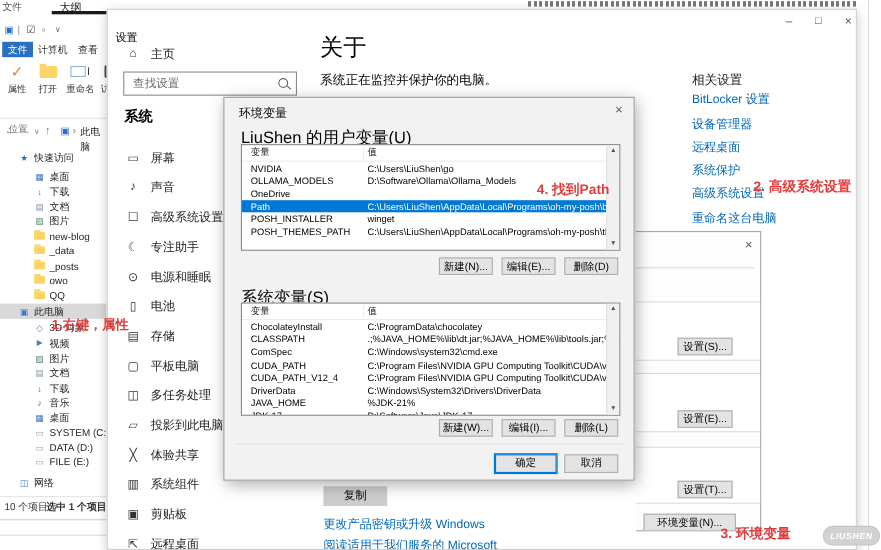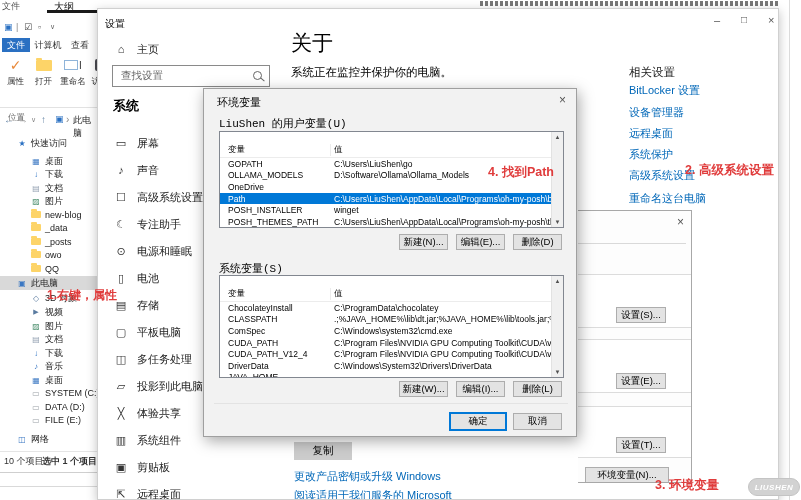--- a/index.html
+++ b/index.html
@@ -24,23 +24,23 @@
   #settings{left:97px;top:8px;width:682px;height:492px;background:#fff;border:1px solid #d0d0d0;box-shadow:0 3px 10px rgba(0,0,0,.25);box-sizing:border-box;overflow:hidden;}
   .st-item{position:absolute;left:15px;width:170px;height:20px;display:flex;align-items:center;font-size:11px;color:#222;}
   .st-item .ic{width:16px;margin-right:8px;text-align:center;color:#333;font-size:11px;}
   .st-link{position:absolute;left:531px;font-size:11px;color:#0067b8;white-space:nowrap;cursor:pointer;}
   
   #sysprops{left:578px;top:210px;width:114px;height:273px;background:#fdfdfd;border-top:1px solid #a8a8a8;border-right:1px solid #a8a8a8;border-bottom:1px solid #a8a8a8;box-sizing:border-box;overflow:hidden;}
   .grpbox{position:absolute;left:-10px;width:125px;border:1px solid #dcdcdc;box-sizing:border-box;background:#fff;}
   #envdlg{left:203px;top:88px;width:374px;height:349px;background:#f2f2f2;border:1px solid #9f9f9f;box-shadow:2px 4px 14px rgba(0,0,0,.35);box-sizing:border-box;}
   .dlg-title{position:absolute;left:13px;top:6px;font-size:11px;color:#000;}
   .dlg-close{position:absolute;top:4px;font-size:12px;color:#555;cursor:pointer;}
-  .sect-label{position:absolute;left:15px;font-size:11px;color:#000;font-family:Liberation Mono, monospace;}
+  .sect-label{position:absolute;left:15px;font-size:15px;color:#000;}
   .var-table{position:absolute;left:15px;width:345px;background:#fff;border:1px solid #828790;box-sizing:border-box;overflow:hidden;font-size:8.5px;color:#000;}
-  .vt-head{display:flex;height:14px;align-items:center;border-bottom:1px solid #ececec;color:#111;margin-top:11px;}
+  .vt-head{display:flex;height:14px;align-items:center;border-bottom:1px solid #ececec;color:#111;}
   .vt-head .c1{width:111px;padding-left:8px;border-right:1px solid #ececec;box-sizing:border-box;flex:none;}
   .vt-head .c2{padding-left:3px;flex:1;}
   .vt-row{display:flex;height:11.6px;align-items:center;}
   .vt-row .c1{width:111px;padding-left:8px;box-sizing:border-box;flex:none;white-space:nowrap;overflow:hidden;}
   .vt-row .c2{padding-left:3px;flex:1;white-space:nowrap;overflow:hidden;}
   .vt-row.sel{background:#0078d7;color:#fff;}
   .vt-scroll{position:absolute;right:0;top:0;bottom:0;width:12px;background:#f0f0f0;border-left:1px solid #e2e2e2;display:flex;flex-direction:column;justify-content:space-between;align-items:center;padding:2px 0;box-sizing:border-box;font-size:6px;color:#505050;}
   .red-note{position:absolute;color:#e03c3c;font-weight:700;font-size:12.5px;white-space:nowrap;z-index:60;}
   .nav-gl{position:absolute;top:100px;font-size:10px;color:#5b7da0;}
 </style>
@@ -190,21 +190,21 @@
         <span class="ti" style="color:#3b78c3;">◫</span>
         <span>网络</span>
       </div>
 
     <div class="abs" style="left:0;top:437px;width:97px;height:1px;background:#e5e5e5;"></div>
     <div class="abs nowrap" style="left:4px;top:441px;font-size:9px;color:#333;">10 个项目</div>
     <div class="abs nowrap" style="left:42px;top:441px;font-size:9px;color:#333;font-weight:bold;">选中 1 个项目</div>
   </div>
 
   <div id="settings" class="abs">
-    <div class="abs nowrap" style="left:7px;top:8px;font-size:10px;color:#000;">设置</div>
+    <div class="abs nowrap" style="left:7px;top:18px;font-size:10px;color:#000;">设置</div>
     <div class="abs" style="left:616px;top:5px;font-size:11px;color:#555;">–</div>
     <div class="abs" style="left:643px;top:5px;font-size:10px;color:#555;">□</div>
     <div class="abs" style="left:670px;top:5px;font-size:11px;color:#555;">×</div>
 
     <div class="st-item" style="top:30px;">
       <span class="ic">⌂</span>
       <span>主页</span>
     </div>
     <div class="abs" style="left:14px;top:56px;width:158px;height:22px;border:1px solid #8a8a8a;background:#fff;box-sizing:border-box;display:flex;align-items:center;">
       <span class="nowrap" style="padding-left:8px;font-size:10.5px;color:#666;flex:1;">查找设置</span>
@@ -301,21 +301,21 @@
     <div class="dlg-title">环境变量</div>
     <div class="dlg-close" style="right:10px;">×</div>
     <div class="sect-label" style="top:27px;">LiuShen 的用户变量(U)</div>
 
     <div class="var-table" style="top:42px;height:97px;">
       <div class="vt-head">
         <span class="c1">变量</span>
         <span class="c2">值</span>
       </div>
       <div class="vt-row">
-          <span class="c1">GOPATH</span>
+          <span class="c1">NVIDIA</span>
           <span class="c2">C:\Users\LiuShen\go</span>
         </div>
       <div class="vt-row">
           <span class="c1">OLLAMA_MODELS</span>
           <span class="c2">D:\Software\Ollama\Ollama_Models</span>
         </div>
       <div class="vt-row">
           <span class="c1">OneDrive</span>
         </div>
       <div class="vt-row sel">
@@ -367,20 +367,21 @@
       <div class="vt-row">
           <span class="c1">CUDA_PATH_V12_4</span>
           <span class="c2">C:\Program Files\NVIDIA GPU Computing Toolkit\CUDA\v12.4</span>
         </div>
       <div class="vt-row">
           <span class="c1">DriverData</span>
           <span class="c2">C:\Windows\System32\Drivers\DriverData</span>
         </div>
       <div class="vt-row">
           <span class="c1">JAVA_HOME</span>
+          <span class="c2">%JDK-21%</span>
         </div>
       <div class="vt-row">
           <span class="c1">JDK-17</span>
           <span class="c2">D:\Software\Java\JDK-17</span>
         </div>
       <div class="vt-scroll">
         <span>▲</span>
         <span>▼</span>
       </div>
     </div>

